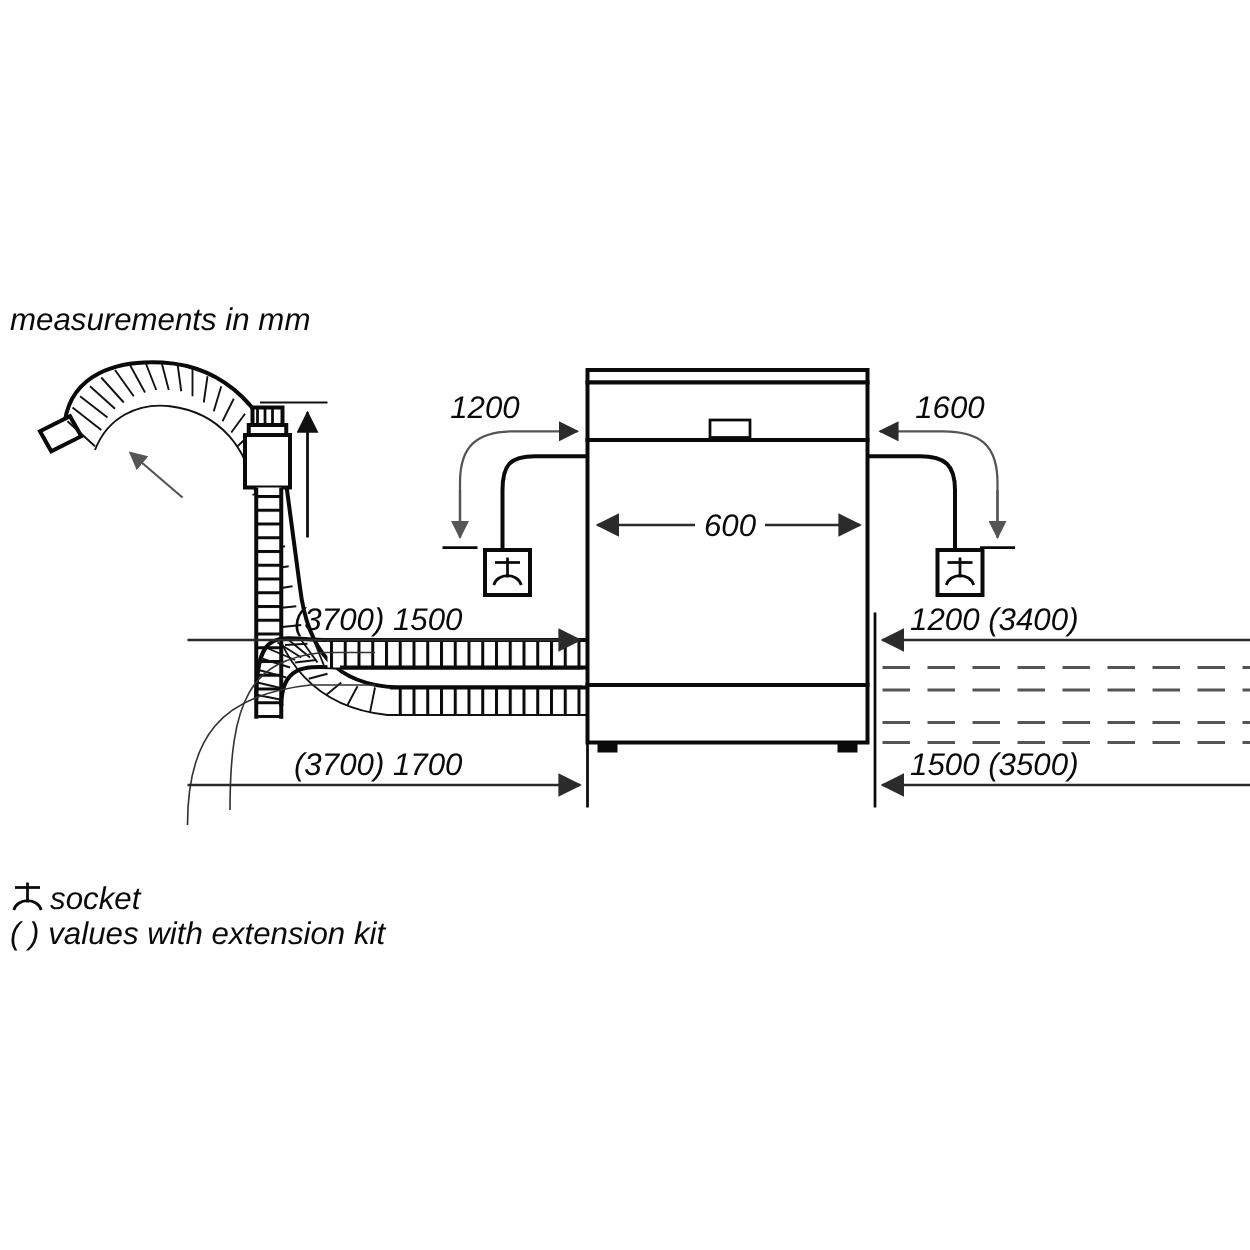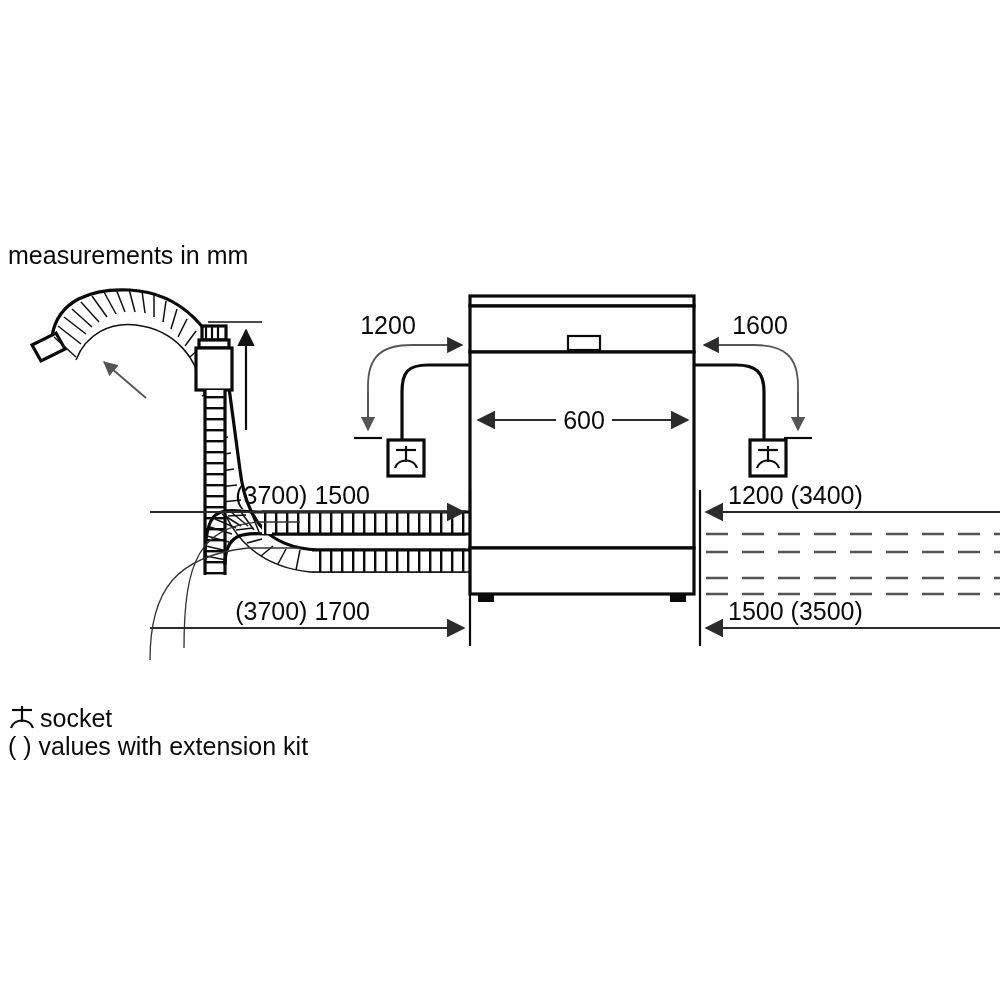--- a/index.html
+++ b/index.html
@@ -14,20 +14,21 @@
     color: #000000;
     overflow: hidden;
     position: relative;
   }
   #stage {
     position: absolute;
     left: 0;
     top: 0;
     width: 1000px;
     height: 776px;
+    font-style: italic;
   }
   #diagram-svg {
     position: absolute;
     left: 0;
     top: 0;
     width: 1000px;
     height: 1000px;
     display: block;
   }
   text {

